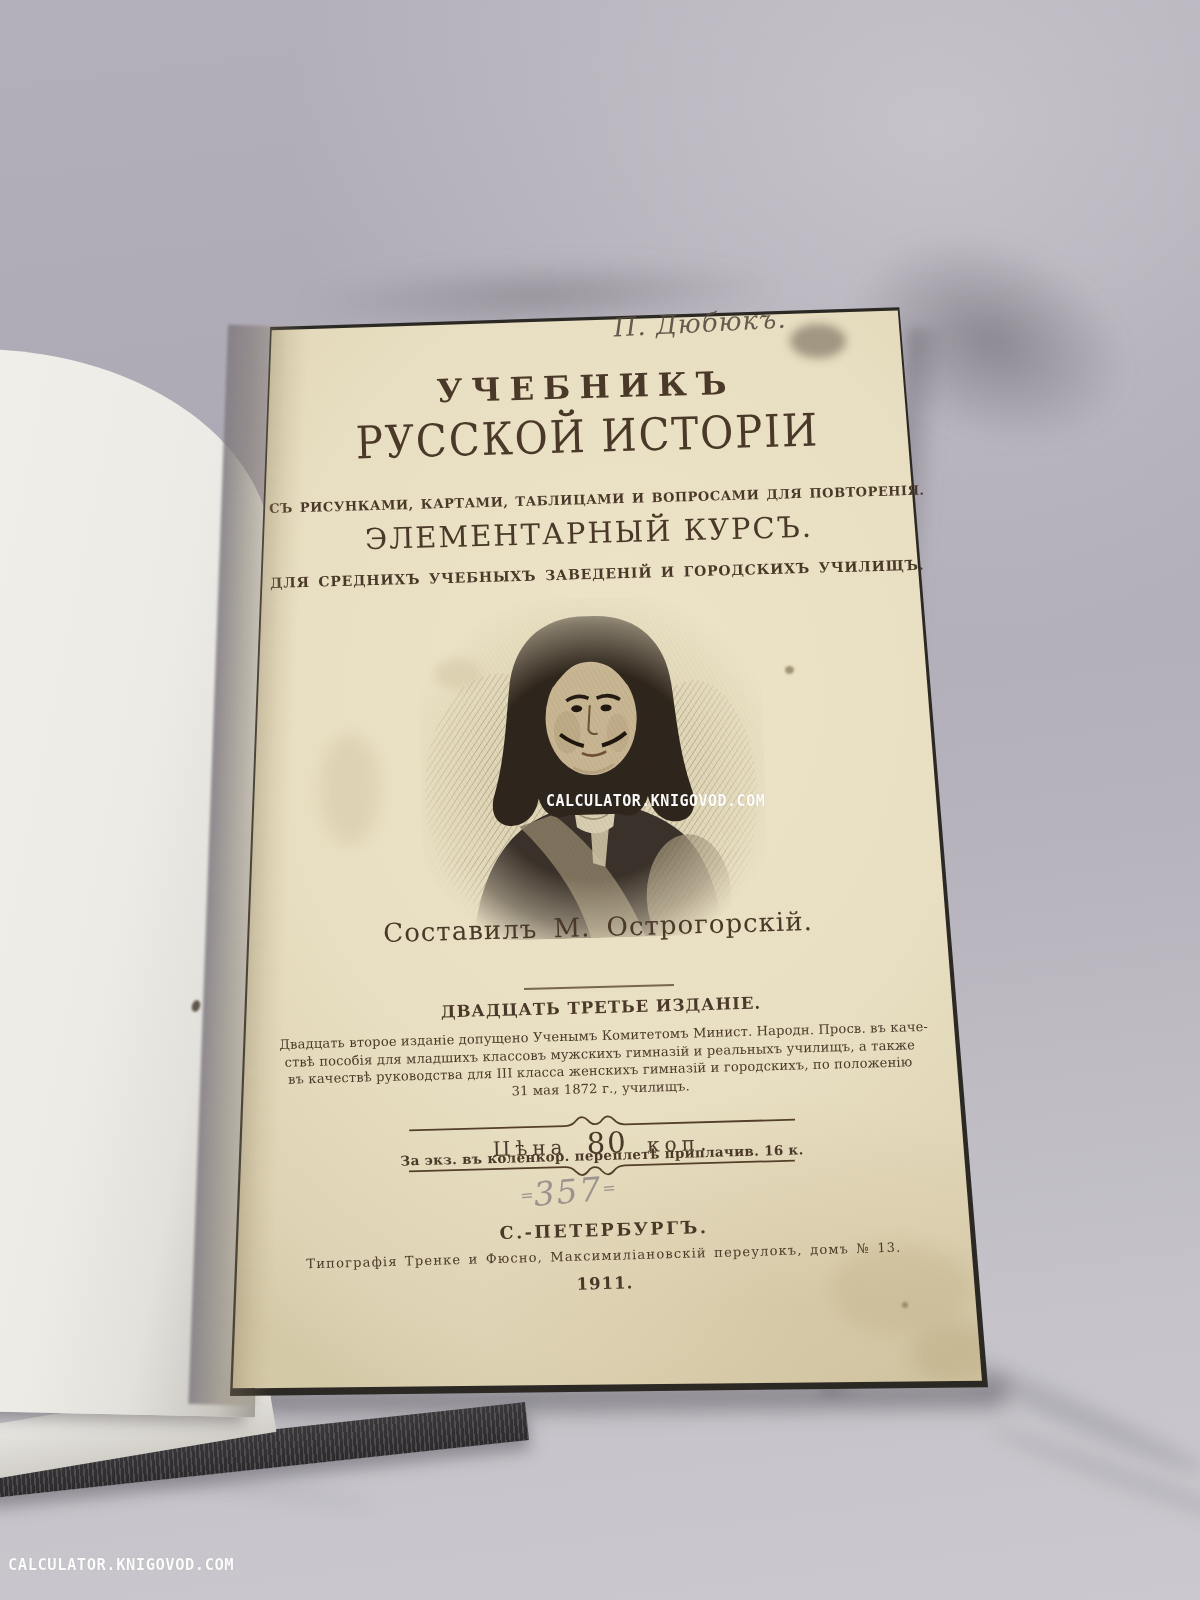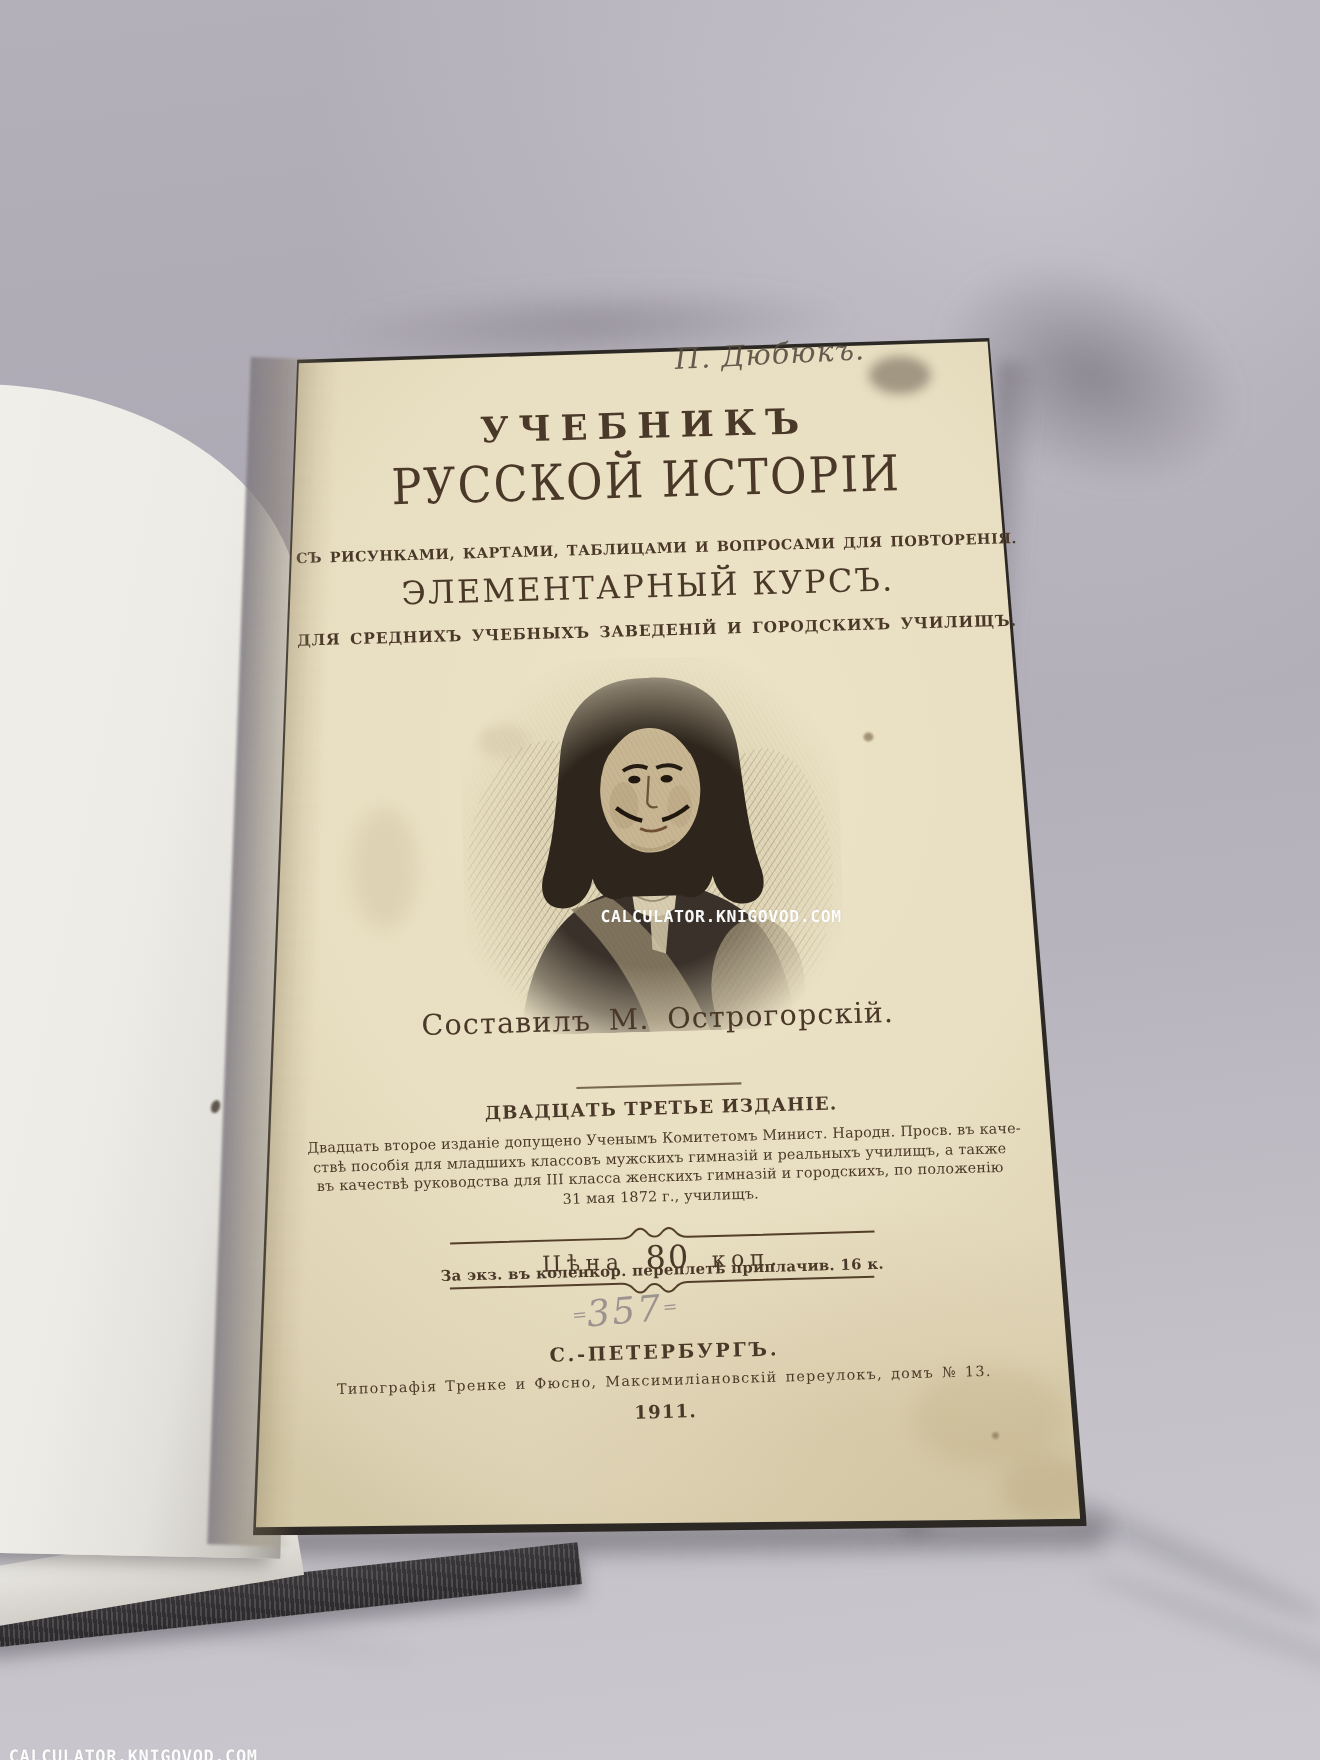--- a/index.html
+++ b/index.html
@@ -88,21 +88,21 @@
   .stamp{position:absolute;left:278px;top:868px;width:120px;text-align:center;
     transform:rotate(-5deg);font-style:italic;font-size:33px;color:rgba(138,129,133,.8);
     letter-spacing:2px;}
   .stamp .eq{font-size:16px;vertical-align:6px;letter-spacing:0;}
   .city{left:54px;top:916px;font-weight:bold;font-size:17.5px;letter-spacing:2.5px;}
   .printer{left:54px;top:944px;font-size:13px;letter-spacing:1.2px;word-spacing:2px;}
   .year{left:55px;top:970px;font-weight:bold;font-size:16.5px;letter-spacing:1px;}
   
   .wm{position:absolute;font-family:"DejaVu Sans Mono",monospace;font-weight:bold;
     color:rgba(255,255,255,.97);font-size:15px;letter-spacing:.5px;white-space:nowrap;
-    text-shadow:0 0 1px rgba(60,60,60,.25);margin-top:32px;}
+    text-shadow:0 0 1px rgba(60,60,60,.25);}
   .wm-mid{left:546px;top:792px;}
   .wm-corner{left:8px;top:1556px;font-size:15.5px;}
 </style>
 </head>
 <body>
 
 <div class="scene">
 
   <div class="vein v1"></div>
   <div class="vein v2"></div>

